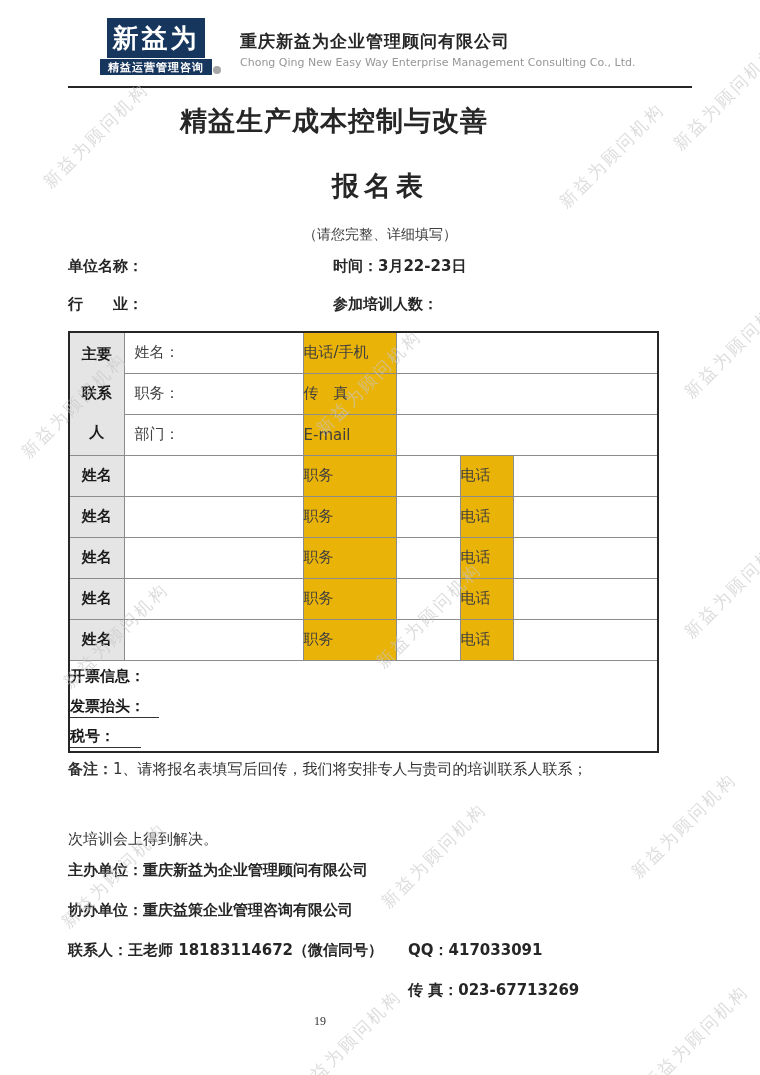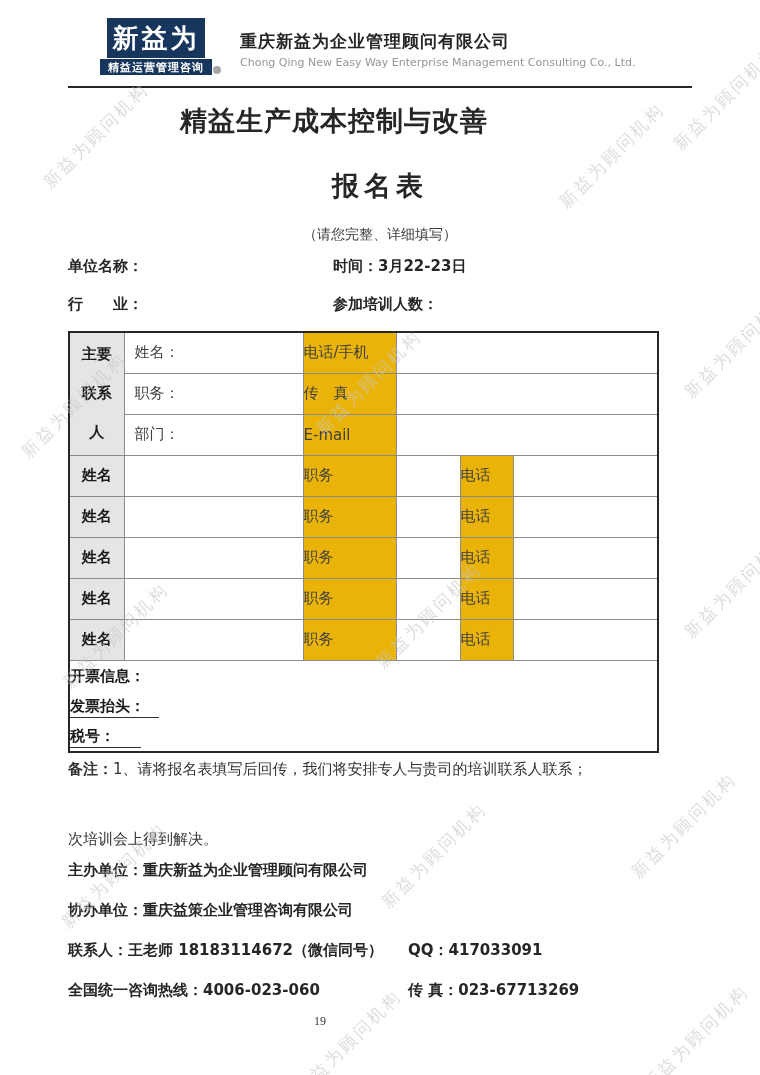--- a/index.html
+++ b/index.html
@@ -193,17 +193,16 @@
 
   <div class="abs remark" style="left:68px; top:760px;">
     <span class="b">备注：</span><span>1、请将报名表填写后回传，我们将安排专人与贵司的培训联系人联系；</span>
   </div>
   <div class="abs remark" style="left:68px; top:830px;">次培训会上得到解决。</div>
 
   <div class="abs fline" style="left:68px; top:861px;">主办单位：重庆新益为企业管理顾问有限公司</div>
   <div class="abs fline" style="left:68px; top:901px;">协办单位：重庆益策企业管理咨询有限公司</div>
   <div class="abs fline" style="left:68px; top:941px;">联系人：王老师 18183114672（微信同号）</div>
   <div class="abs fline" style="left:408px; top:941px;">QQ：417033091</div>
-  <div class="abs fline" style="left:68px; top:981px;">全国统一咨询热线：4006-023-060</div>
   <div class="abs fline" style="left:408px; top:981px;">传 真：023-67713269</div>
 
   <div class="abs pageno">19</div>
 </div>
 
 </body></html>

